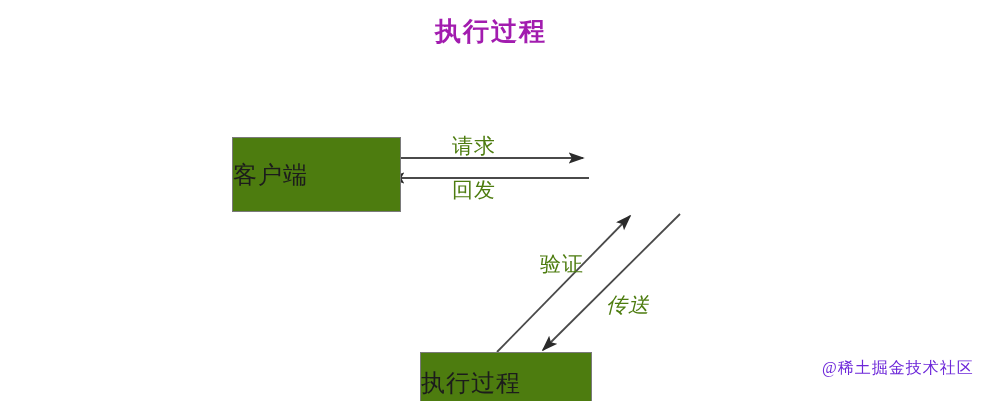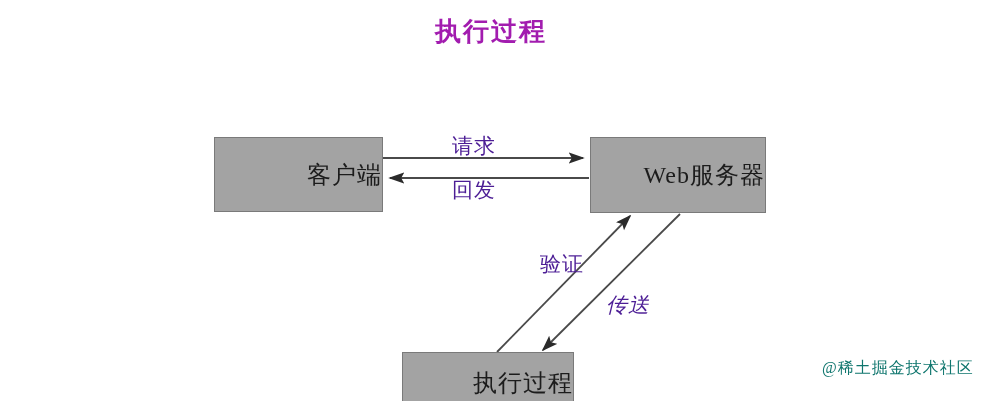--- a/index.html
+++ b/index.html
@@ -35,25 +35,26 @@
     font-size: 26px;
     font-weight: bold;
     color: #a21caf;
     letter-spacing: 2px;
     white-space: nowrap;
   }
   
   .node {
     position: absolute;
     box-sizing: border-box;
-    background: #a3a3a3;
+    background: #4d7c0f;
     border: 1.6px solid #7a7a7a;
     display: flex;
     align-items: center;
-    justify-content: flex-end;
+    justify-content: flex-start;
+    margin-left: 18px;
   }
   .node-label {
     font-family: "Liberation Serif", "DejaVu Serif", serif;
     font-size: 24px;
     color: #1c1c1c;
     letter-spacing: 1px;
     white-space: nowrap;
   }
   #node-client {
     left: 214px;
@@ -74,35 +75,35 @@
     height: 60px;
     border-bottom: none;
     align-items: flex-start;
     padding-top: 14px;
   }
   
   .edge-label {
     position: absolute;
     font-family: "Liberation Serif", "DejaVu Serif", serif;
     font-size: 21px;
-    color: #4c1d95;
+    color: #4d7c0f;
     letter-spacing: 1px;
     white-space: nowrap;
   }
   #label-request  { left: 452px; top: 132px; }
   #label-postback { left: 452px; top: 176px; }
   #label-verify   { left: 516px; top: 250px; margin-left: 24px; }
   #label-transmit { left: 606px; top: 291px; font-style: italic; }
   .watermark {
     position: absolute;
     left: 822px;
     top: 358px;
     font-family: "Liberation Serif", "DejaVu Serif", serif;
     font-size: 16px;
-    color: #0f766e;
+    color: #6d28d9;
     letter-spacing: 1px;
     white-space: nowrap;
     user-select: none;
   }
 </style>
 </head>
 <body>
 
 <div id="canvas">
 
@@ -121,23 +122,20 @@
 
     <line x1="497" y1="352" x2="630" y2="216" stroke="#4a4a4a" stroke-width="1.8" marker-end="url(#arrowhead)"></line>
 
     <line x1="680" y1="214" x2="543" y2="350" stroke="#4a4a4a" stroke-width="1.8" marker-end="url(#arrowhead)"></line>
   </svg>
 
   <div class="node" id="node-client">
     <span class="node-label">客户端</span>
   </div>
 
-  <div class="node" id="node-webserver">
-    <span class="node-label">Web服务器</span>
-  </div>
 
   <div class="node" id="node-database">
     <span class="node-label">执行过程</span>
   </div>
 
   <div class="edge-label" id="label-request">请求</div>
   <div class="edge-label" id="label-postback">回发</div>
   <div class="edge-label" id="label-verify">验证</div>
   <div class="edge-label" id="label-transmit">传送</div>
 

